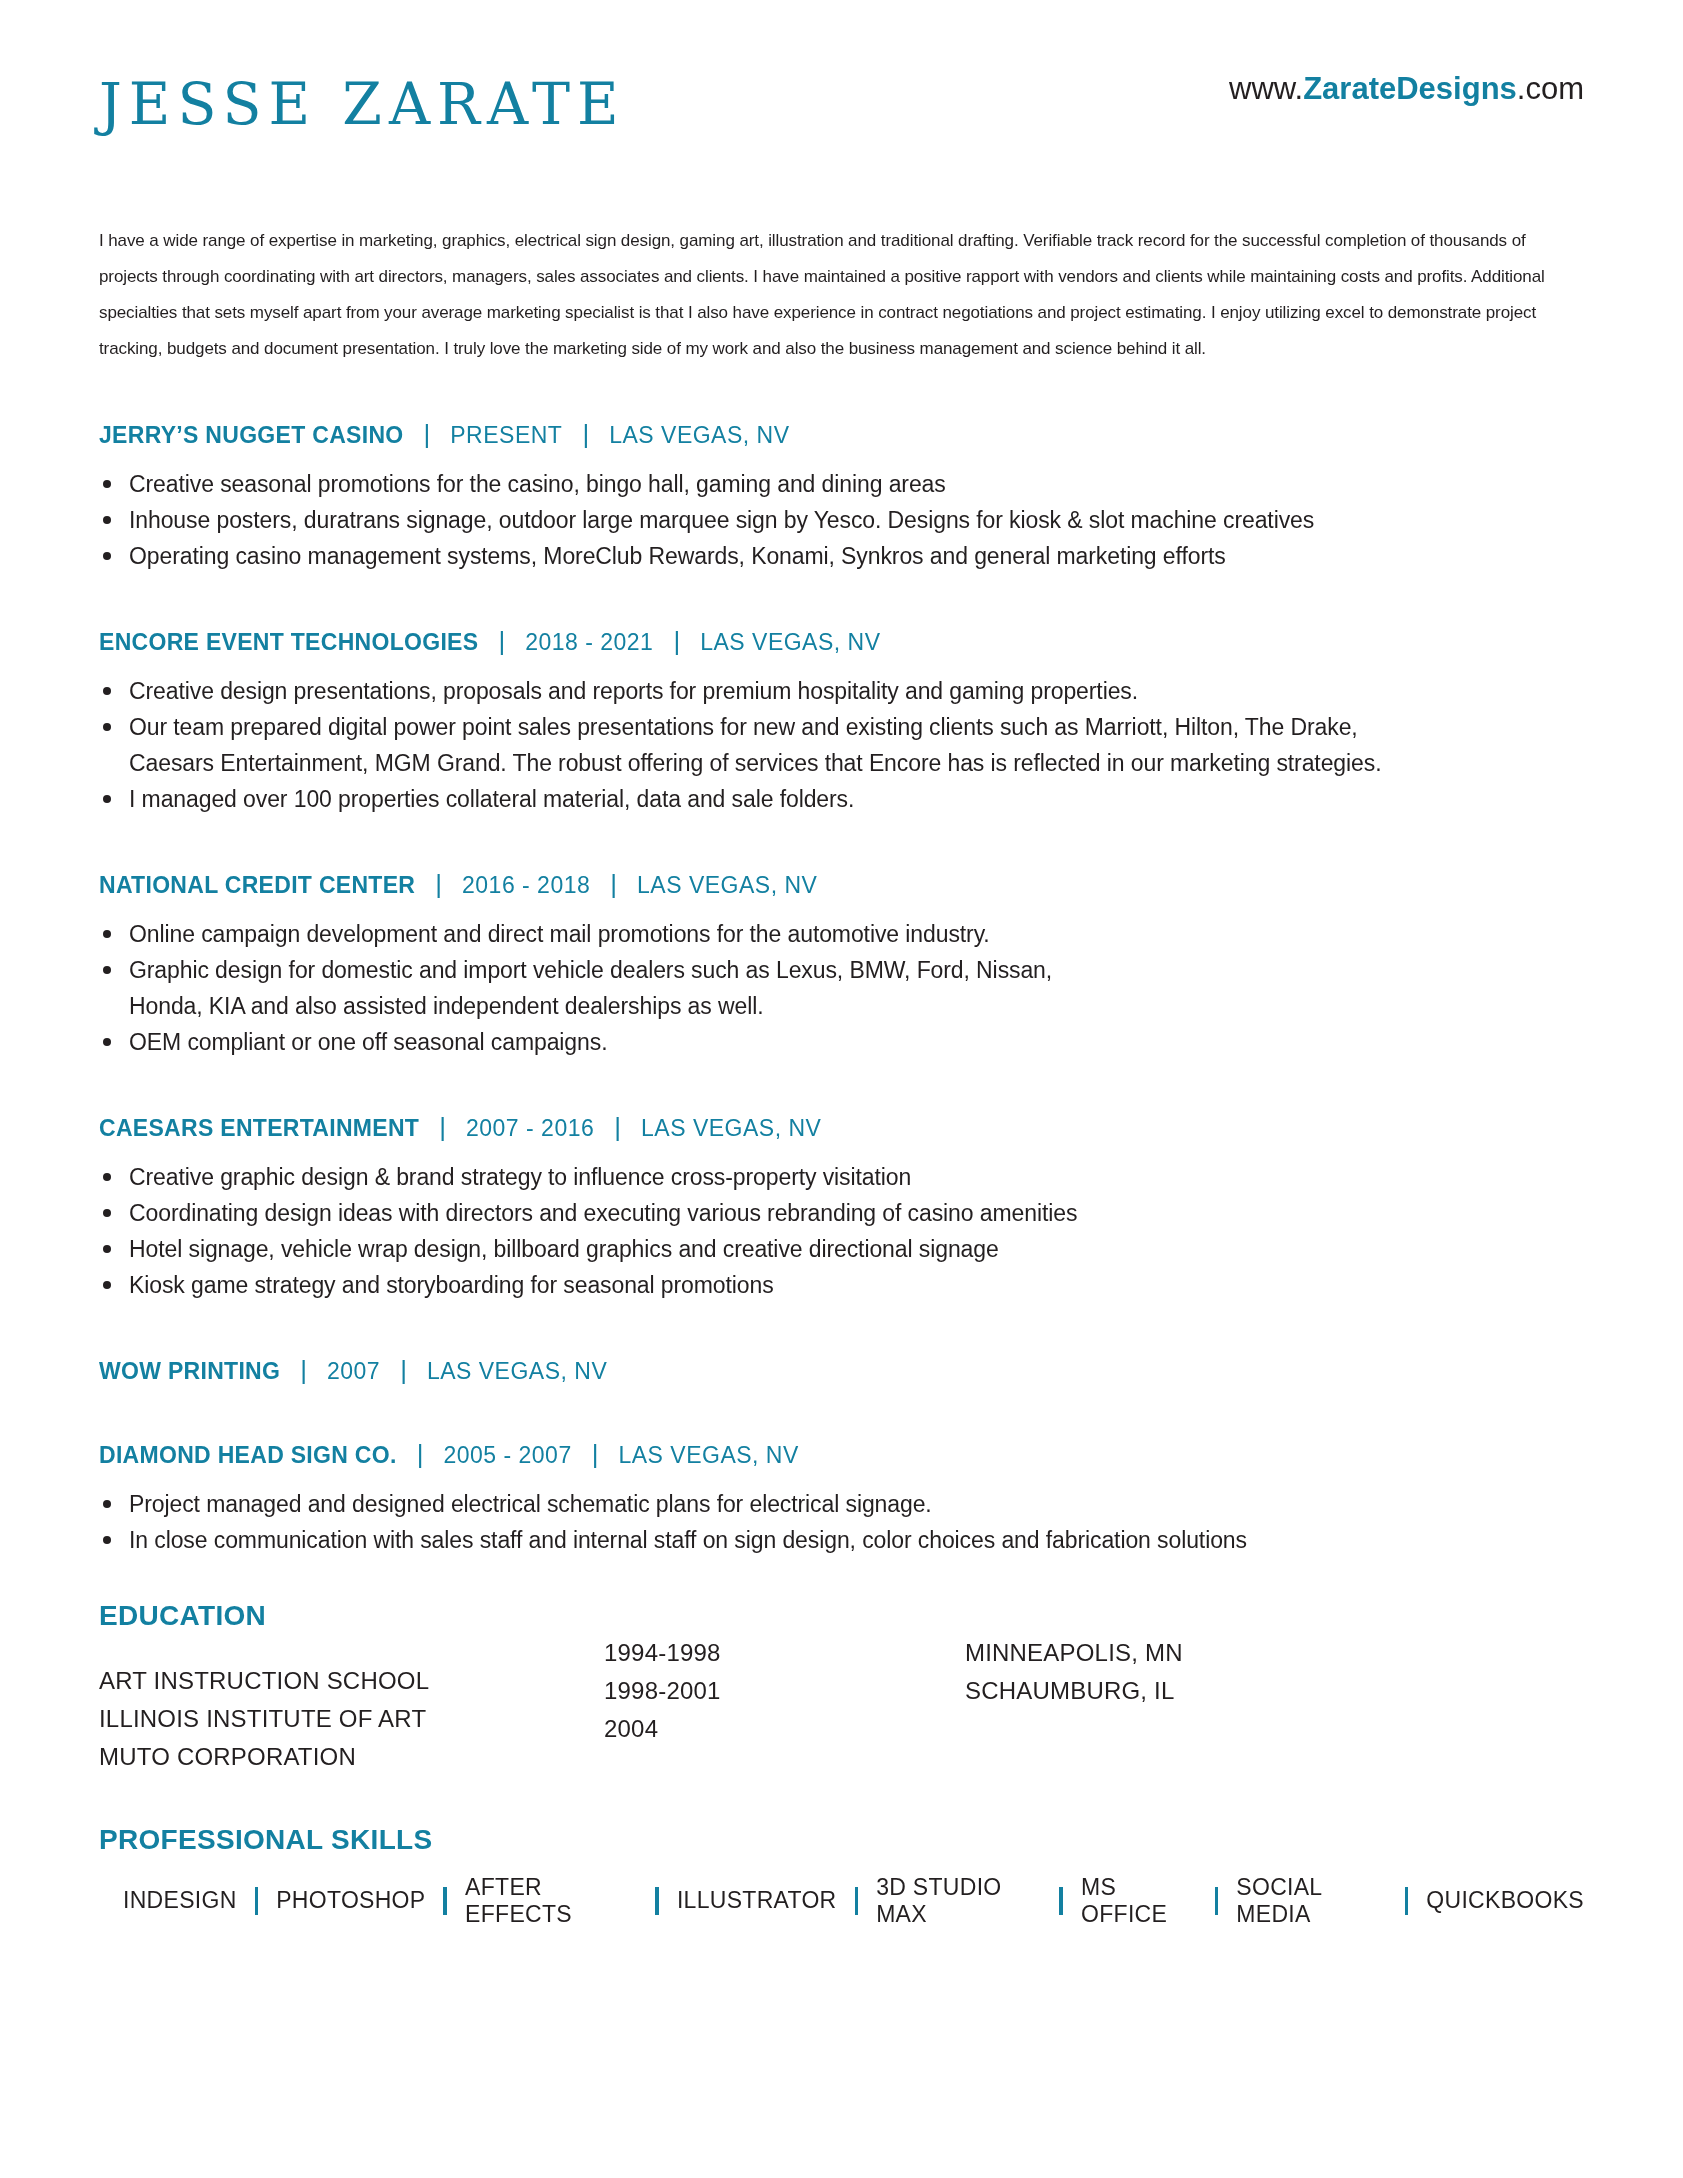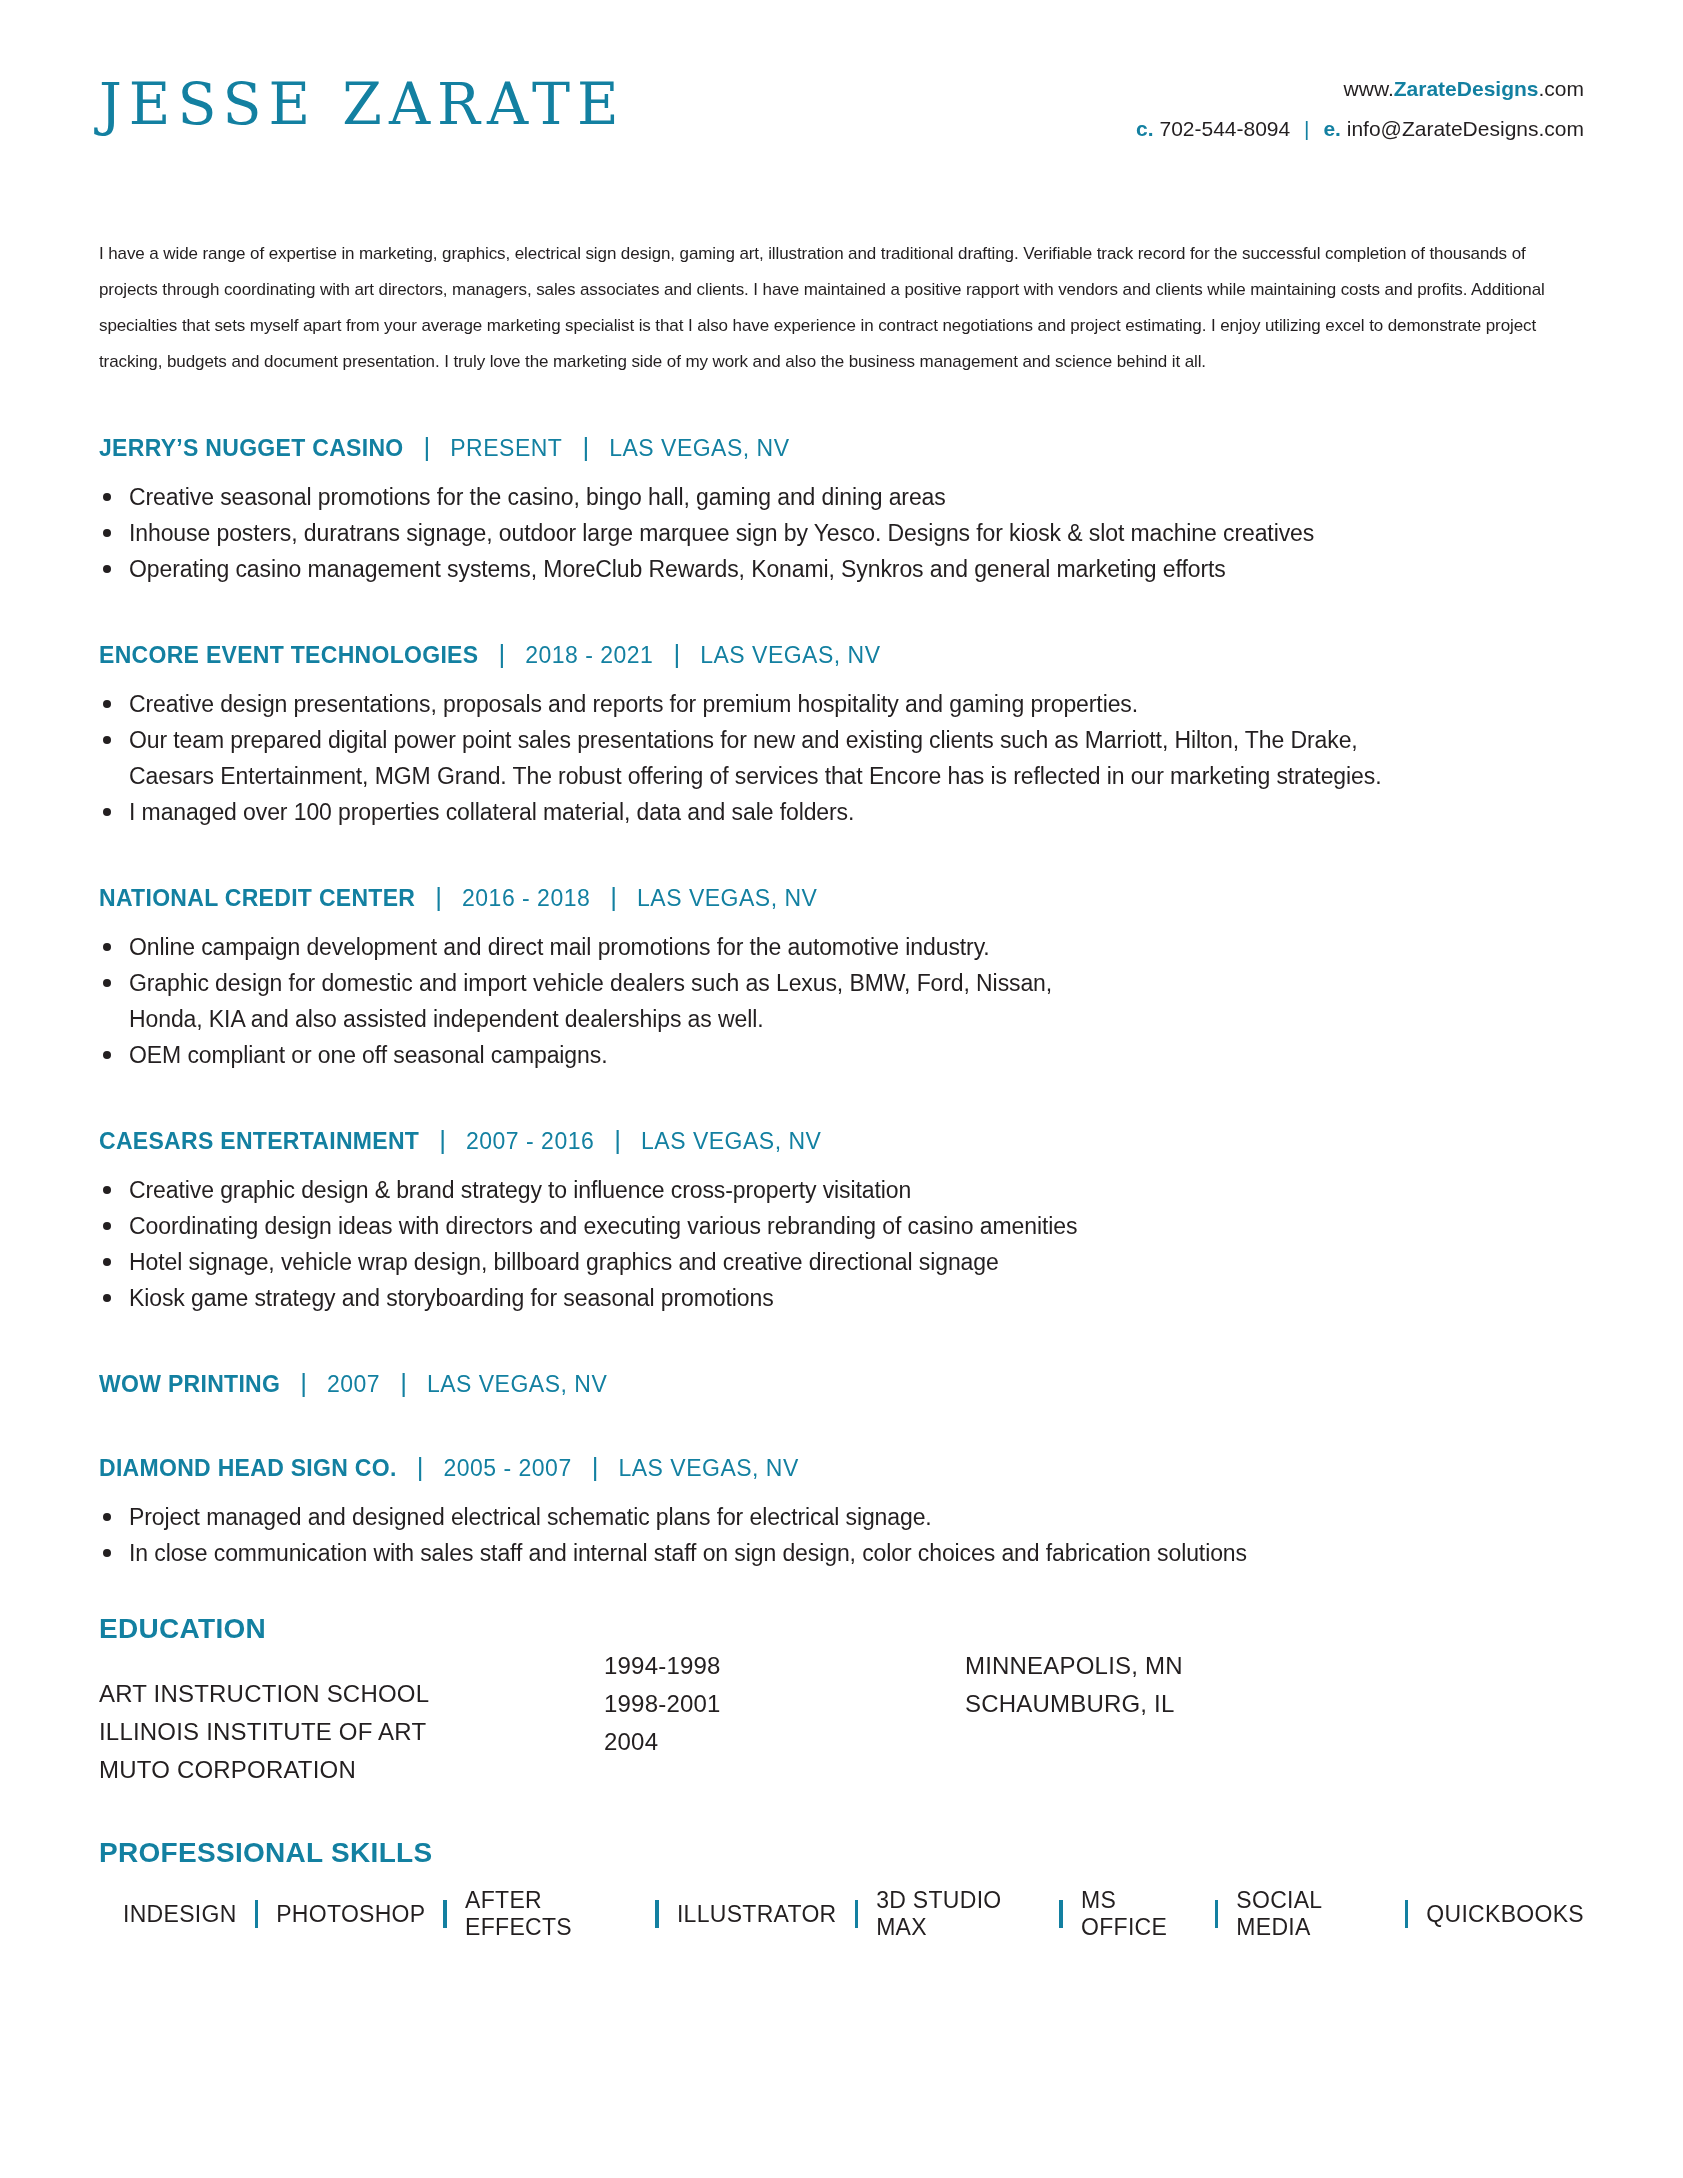--- a/index.html
+++ b/index.html
@@ -12,21 +12,21 @@
   }
   .page { width:1683px; height:2178px; padding:67px 99px 0 99px; position:relative; }
 
   
   .header-row { display:flex; justify-content:space-between; align-items:flex-start; }
   .name {
     font-family:"DejaVu Serif", serif;
     font-size:57px; font-weight:400; letter-spacing:7px;
     color:#1380A1; line-height:1.1; margin-top:6px;
   }
-  .contact-block { text-align:right; font-size:21px; line-height:40px; margin-top:2px; }
+  .contact-block { text-align:right; font-size:31px; line-height:40px; margin-top:2px; }
   .contact-block .accent-bold { color:#1380A1; font-weight:bold; }
   .contact-block .plain { color:#231f20; }
   .contact-sep { color:#1380A1; padding:0 8px; font-weight:300; }
 
   
   .summary {
     margin-top:87px;
     font-size:17px; line-height:36px; letter-spacing:-0.1px;
     max-width:1485px;
   }
@@ -68,27 +68,20 @@
 <body>
 
 <div class="page">
 
   <div class="header-row">
     <div class="name">JESSE ZARATE</div>
     <div class="contact-block">
       <div>
         <span class="plain">www.</span><span class="accent-bold">ZarateDesigns</span><span class="plain">.com</span>
       </div>
-      <div>
-        <span class="accent-bold">c.</span>
-        <span class="plain">702-544-8094</span>
-        <span class="contact-sep">|</span>
-        <span class="accent-bold">e.</span>
-        <span class="plain">info@ZarateDesigns.com</span>
-      </div>
     </div>
   </div>
 
   <p class="summary">I have a wide range of expertise in marketing, graphics, electrical sign design, gaming art, illustration and traditional drafting. Verifiable track record for the successful completion of thousands of projects through coordinating with art directors, managers, sales associates and clients. I have maintained a positive rapport with vendors and clients while maintaining costs and profits. Additional specialties that sets myself apart from your average marketing specialist is that I also have experience in contract negotiations and project estimating. I enjoy utilizing excel to demonstrate project tracking, budgets and document presentation. I truly love the marketing side of my work and also the business management and science behind it all.</p>
 
   <section class="job">
     <div class="job-head">
       <span class="job-company">JERRY’S NUGGET CASINO</span>
       <span class="head-sep">|</span>
       <span class="job-period">PRESENT</span>

